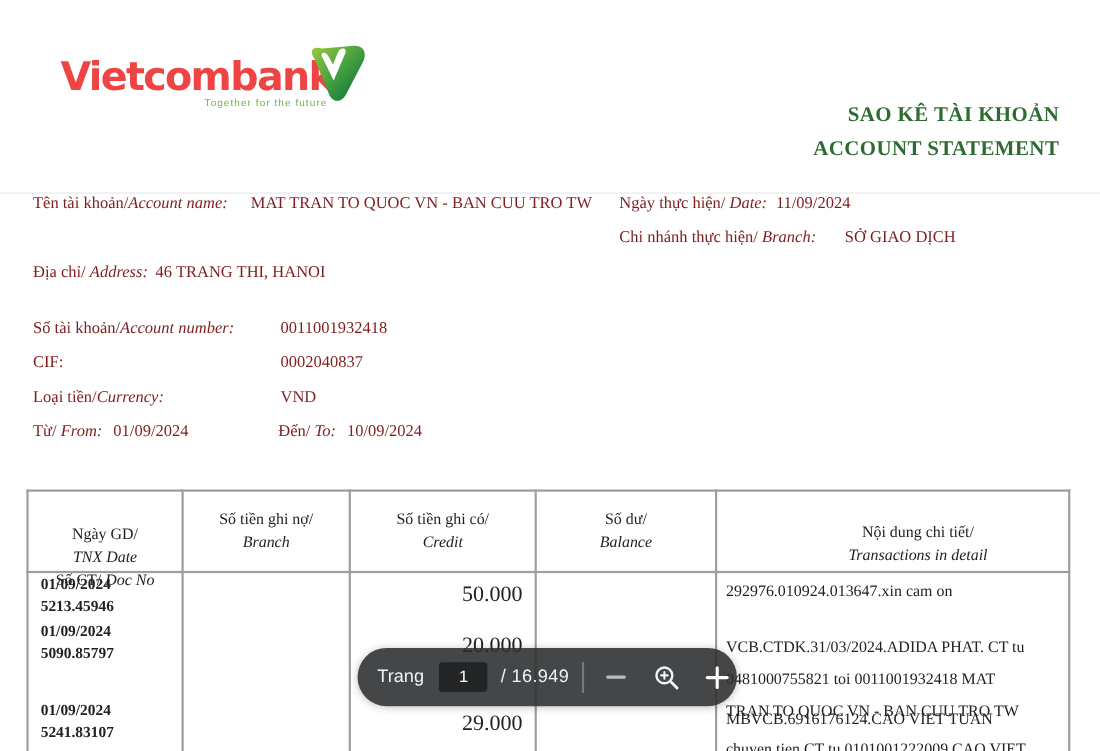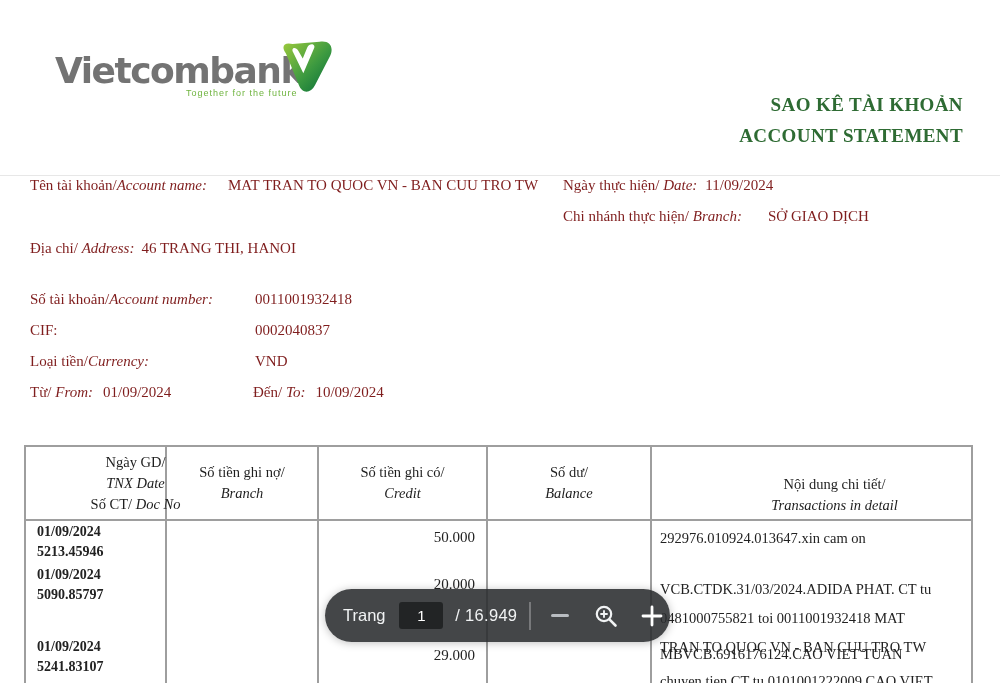--- a/index.html
+++ b/index.html
@@ -4,40 +4,40 @@
 <style>
   * { margin:0; padding:0; box-sizing:border-box; }
   html,body { width:1000px; height:683px; background:#ffffff; overflow:hidden; }
   body { position:relative; font-family:"Liberation Serif","DejaVu Serif",serif; color:#222; }
   .abs { position:absolute; }
   .sans { font-family:"Liberation Sans","DejaVu Sans",sans-serif; }
   .it { font-style:italic; }
 
   
   .wordmark { left:55px; top:50px; font-family:"DejaVu Sans","Liberation Sans",sans-serif;
-              font-weight:bold; font-size:36px; letter-spacing:-1.5px; color:#737373; }
+              font-weight:bold; font-size:36px; letter-spacing:-1.5px; color:#ef4444; }
   .tagline  { left:186px; top:88px; font-family:"Liberation Sans",sans-serif;
               font-size:9px; letter-spacing:1px; color:#6fb43f; }
   .logo-symbol { left:277px; top:40px; width:56px; height:54px; }
 
   
   .title { right:37px; text-align:left; color:#2e6b33; font-weight:bold;
            font-size:19px; letter-spacing:0.4px; }
   .title.l1 { top:94px; }
   .title.l2 { top:125px; }
 
   
   .info { font-size:15px; color:#7f1d1d; white-space:nowrap; }
   .sep-faint { left:0; top:175px; width:1000px; height:1px; background:#e7e7e7; }
 
   
   .tline { background:#9e9e9e; }
   .th-cell { text-align:center; font-size:14.5px; line-height:21px; color:#1e1e1e; }
   .cell-datedoc { font-weight:bold; font-size:14px; line-height:20px; white-space:nowrap; }
-  .cell-credit { text-align:right; font-size:15px; white-space:nowrap; }
+  .cell-credit { text-align:right; font-size:20px; white-space:nowrap; }
   .cell-detail { font-size:14.5px; white-space:nowrap; }
 
   
   .pill { left:325px; top:589px; width:345px; height:53px; border-radius:27px;
           background:rgba(42,44,47,0.88); box-shadow:0 1px 8px rgba(0,0,0,0.25);
           display:flex; align-items:center; padding-left:18px; z-index:10;
           color:#f1f3f4; font-size:16.5px;justify-content:space-between; }
   .page-input { width:44px; height:27px; margin-left:11px; border:none; border-radius:3px;
                 background:rgba(8,9,10,0.55); color:#ffffff; text-align:center;
                 font-size:15px; font-family:"Liberation Sans",sans-serif; }
@@ -93,21 +93,21 @@
 
 <div class="abs tline" style="left:24px; top:445px; width:949px; height:2px;"></div>
 <div class="abs tline" style="left:24px; top:519px; width:949px; height:2px;"></div>
 <div class="abs tline" style="left:24px;  top:445px; width:2px; height:238px;"></div>
 <div class="abs tline" style="left:165px; top:445px; width:2px; height:238px;"></div>
 <div class="abs tline" style="left:317px; top:445px; width:2px; height:238px;"></div>
 <div class="abs tline" style="left:486px; top:445px; width:2px; height:238px;"></div>
 <div class="abs tline" style="left:650px; top:445px; width:2px; height:238px;"></div>
 <div class="abs tline" style="left:971px; top:445px; width:2px; height:238px;"></div>
 
-<div class="abs th-cell" style="left:26px; top:452px; width:139px;margin-left:40px;">
+<div class="abs th-cell" style="left:26px; top:476px; width:139px;">
   <div>Ngày GD/</div>
   <div class="it">TNX Date</div>
   <div><span>Số CT/ </span><span class="it">Doc No</span></div>
 </div>
 <div class="abs th-cell" style="left:167px; top:462px; width:150px;">
   <div>Số tiền ghi nợ/</div>
     <div class="it">Branch</div>
 </div>
 <div class="abs th-cell" style="left:319px; top:462px; width:167px;">
   <div>Số tiền ghi có/</div>

